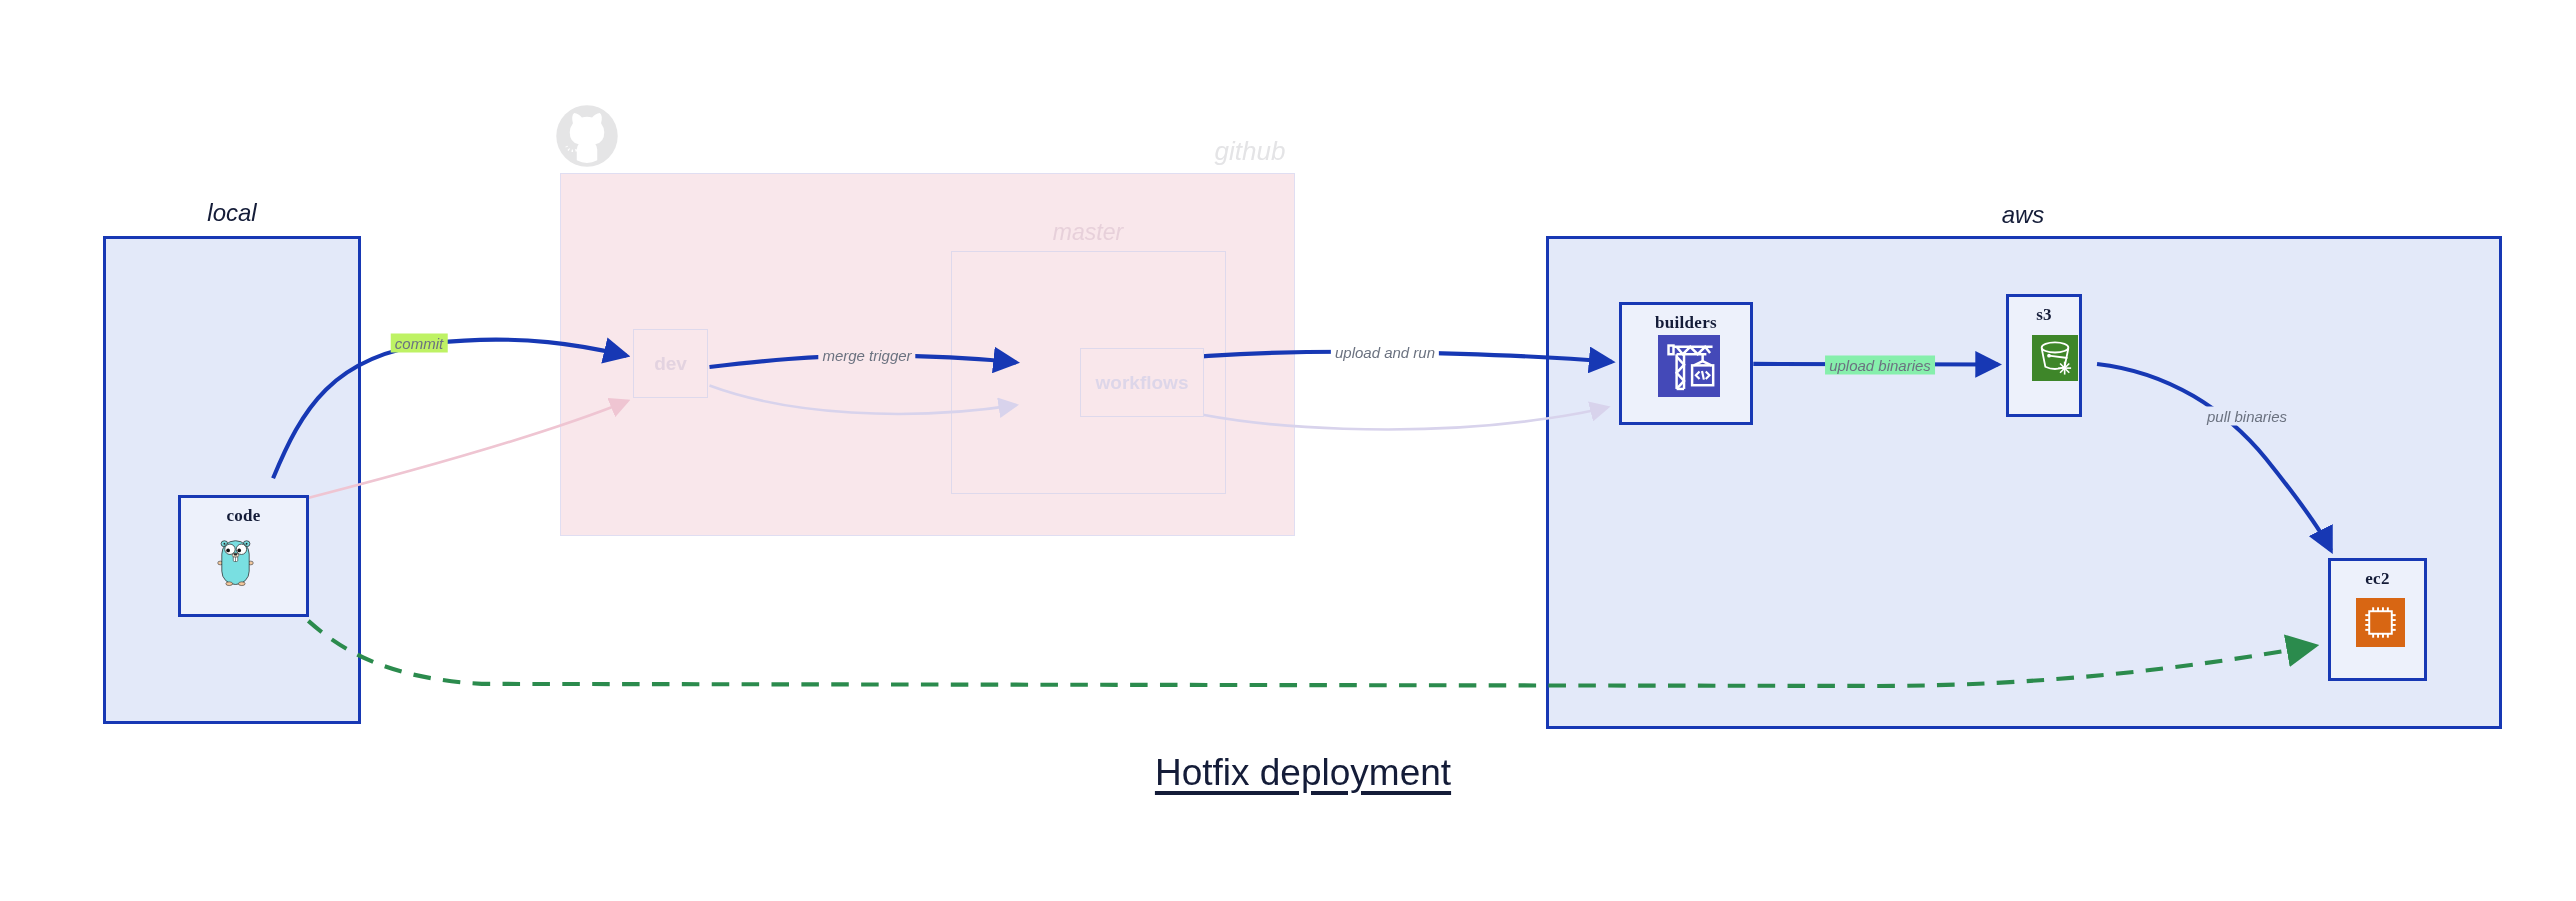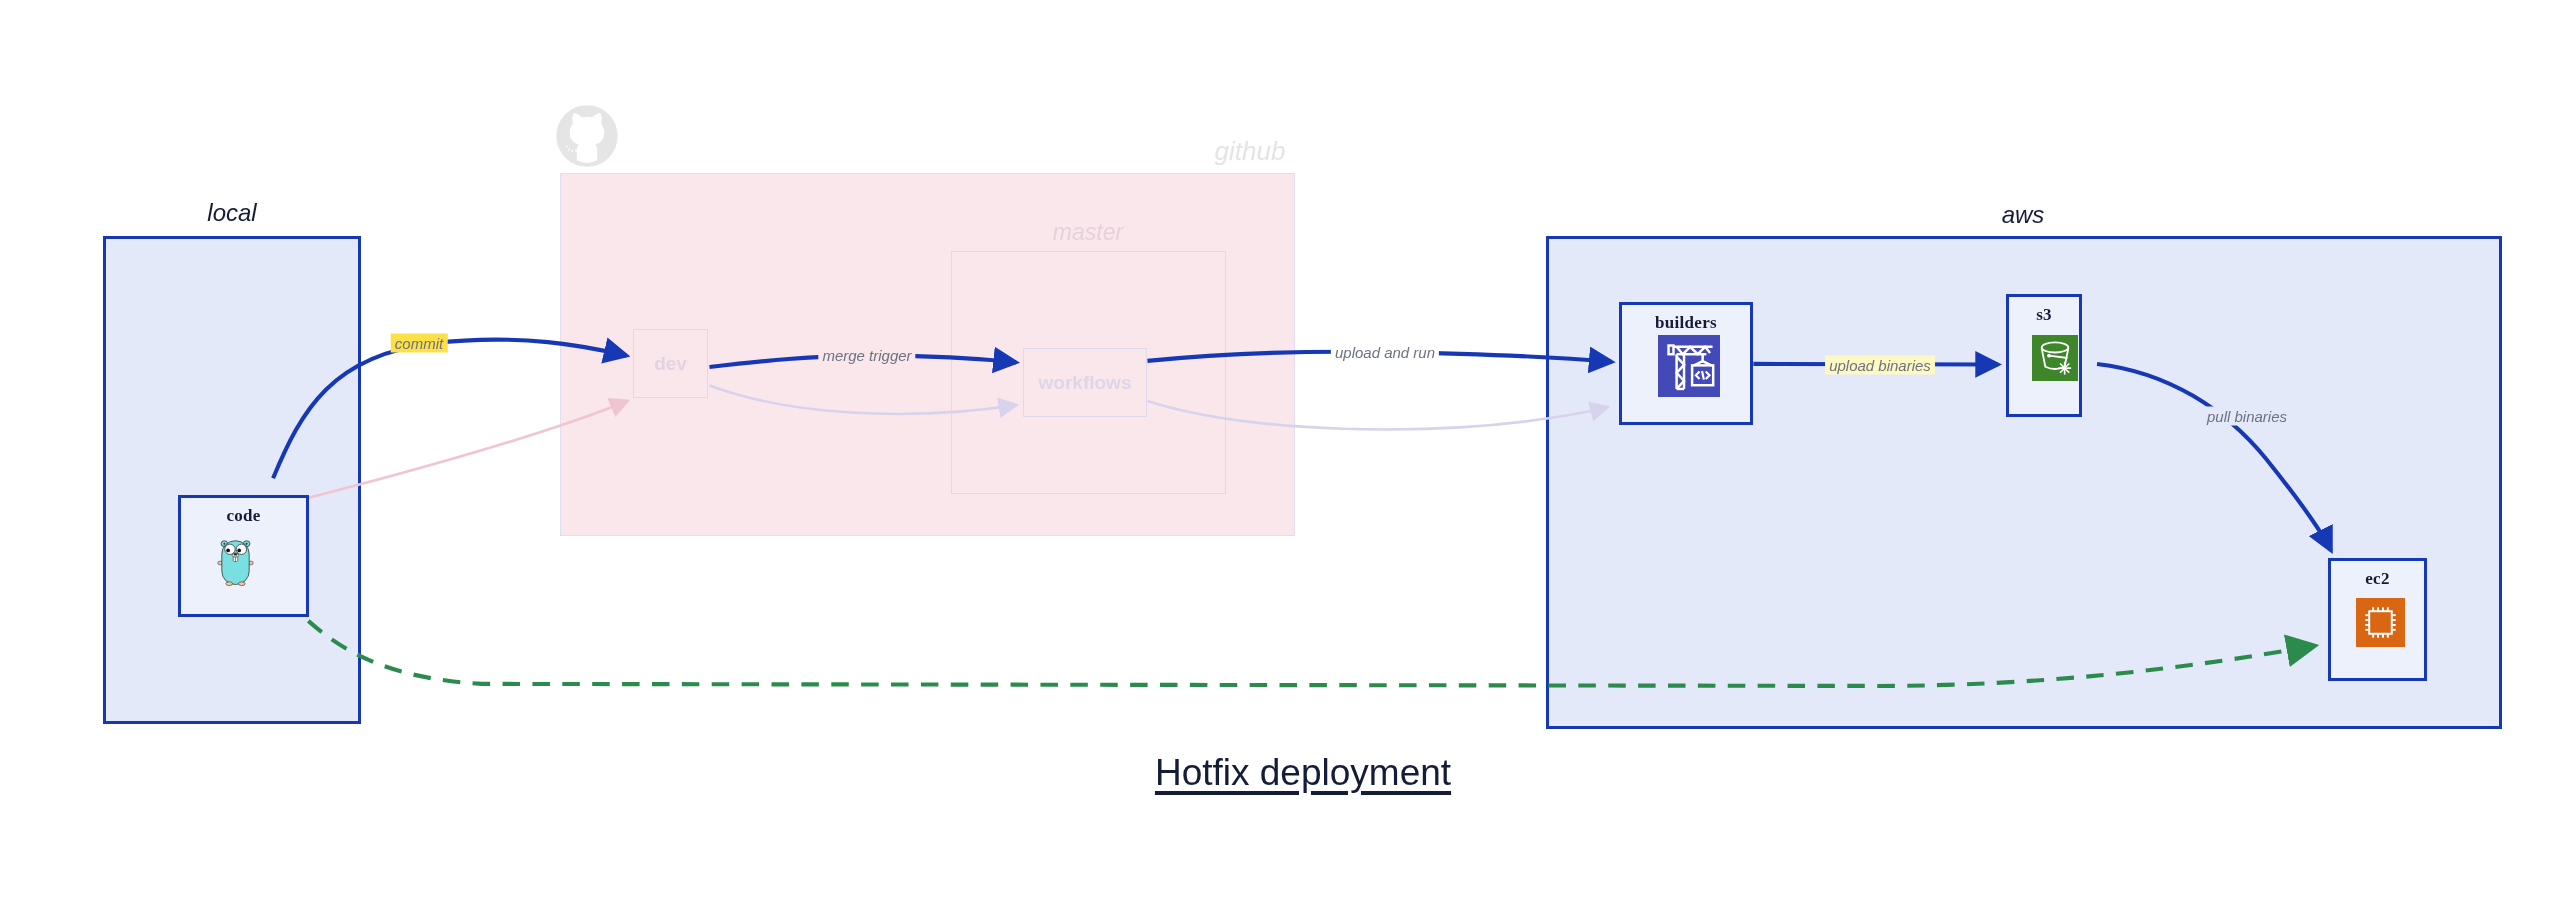--- a/index.html
+++ b/index.html
@@ -16,44 +16,44 @@
   .container-label{position:absolute;transform:translate(-50%,-50%);font-size:24px;white-space:nowrap;z-index:3;font-style:italic;}
   .lbl-local  {left:232px;top:213px;color:#141c38;}
   .lbl-aws    {left:2023px;top:215px;color:#141c38;}
   .lbl-github {left:1250px;top:151px;color:#e4e4e6;font-size:26px;}
   .lbl-master {left:1088px;top:232px;color:#e7d0da;font-size:23px;}
   
   .node{position:absolute;box-sizing:border-box;z-index:2;background:#edf1fb;border:3.1px solid #1738b4;font-family:Liberation Serif, serif;}
   .node-ghost{position:absolute;box-sizing:border-box;z-index:2;background:#f9e7eb;border:1.5px solid #ded9ec;}
   .node-code    {left:178px;top:495px;width:131px;height:122px;}
   .node-dev     {left:633px;top:329px;width:75px;height:69px;}
-  .node-workflows{left:1023px;top:348px;width:124px;height:69px;}
+  .node-workflows{left:1080px;top:348px;width:124px;height:69px;}
   .node-builders{left:1619px;top:302px;width:134px;height:123px;}
   .node-s3      {left:2006px;top:294px;width:76px;height:123px;}
   .node-ec2     {left:2328px;top:558px;width:99px;height:123px;}
   .node-label{position:absolute;top:8.2px;left:0;right:0;text-align:center;
     font-size:17px;font-weight:bold;color:#141c38;letter-spacing:0.3px;}
   .ghost-label{position:absolute;inset:0;display:flex;align-items:center;justify-content:center;
     font-size:19px;font-weight:bold;color:#e3d3e0;}
   .lbl-workflows-ghost{color:#ddd6e9;}
   .node-icon{position:absolute;}
   .icon-gopher  {left:36px;top:33px;width:37px;height:61px;}
   .icon-build   {left:36px;top:30px;width:62px;height:62px;}
   .icon-s3      {left:23px;top:38px;width:46px;height:46px;}
   .icon-ec2     {left:25px;top:37px;width:49px;height:49px;}
   
   .octocat{position:absolute;left:555px;top:104px;width:64px;height:64px;z-index:0;}
   
   #edges{position:absolute;left:0;top:0;z-index:1;}
   .edge-label{position:absolute;transform:translate(-50%,-50%);z-index:3;
     font-style:italic;font-size:15px;color:#6b7280;white-space:nowrap;padding:1px 4.1px;}
-  .elbl-commit {left:419px;top:343px;background:#fde047;}
+  .elbl-commit {left:419px;top:343px;background:#bef264;}
   .elbl-merge  {left:867px;top:355px;background:#f9e7eb;}
   .elbl-run    {left:1385px;top:352px;background:#ffffff;}
-  .elbl-upload {left:1880px;top:365px;background:#fef9c3;}
+  .elbl-upload {left:1880px;top:365px;background:#86efac;}
   .elbl-pull   {left:2247px;top:416px;background:#e3e9f9;}
   
   .diagram-title{position:absolute;left:1303px;top:773px;transform:translate(-50%,-50%);
     font-size:37px;color:#141c38;white-space:nowrap;
     text-decoration:underline;text-decoration-thickness:4.1px;text-underline-offset:6.2px;}
 </style>
 </head>
 <body>
 
 <div id="stage">

